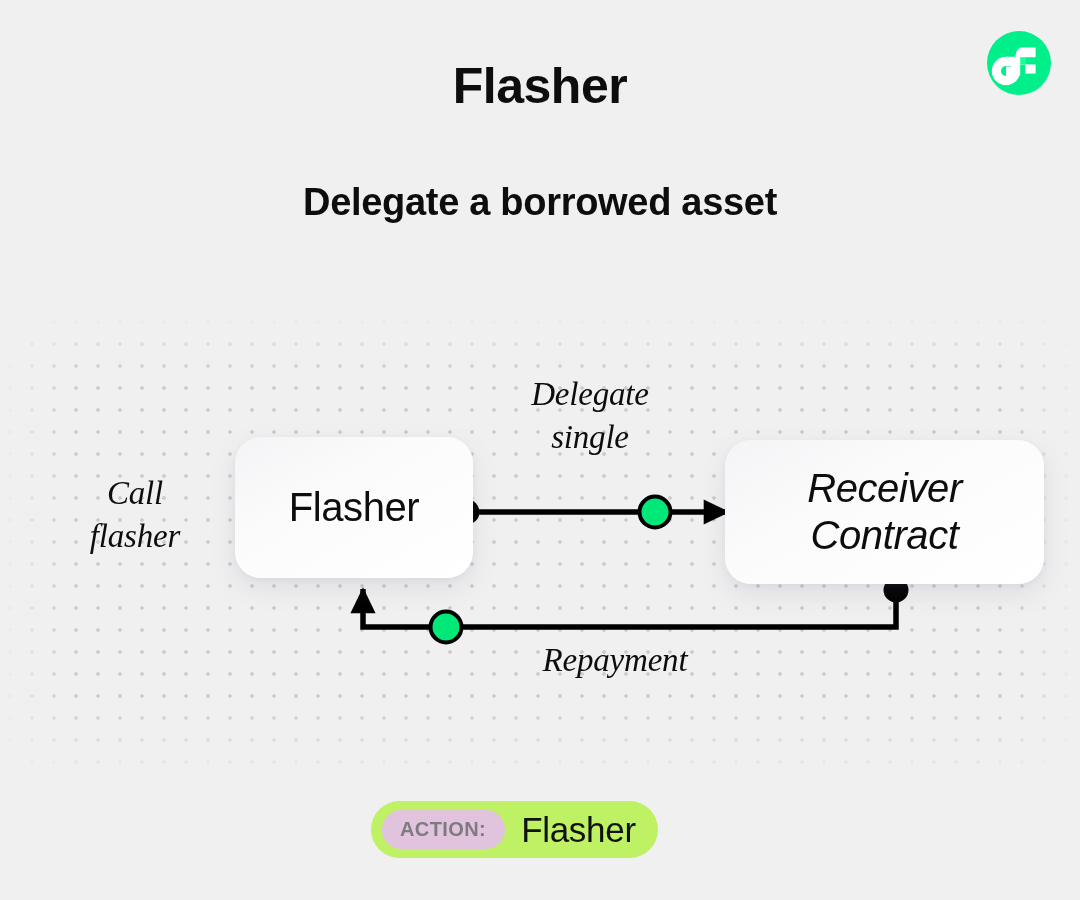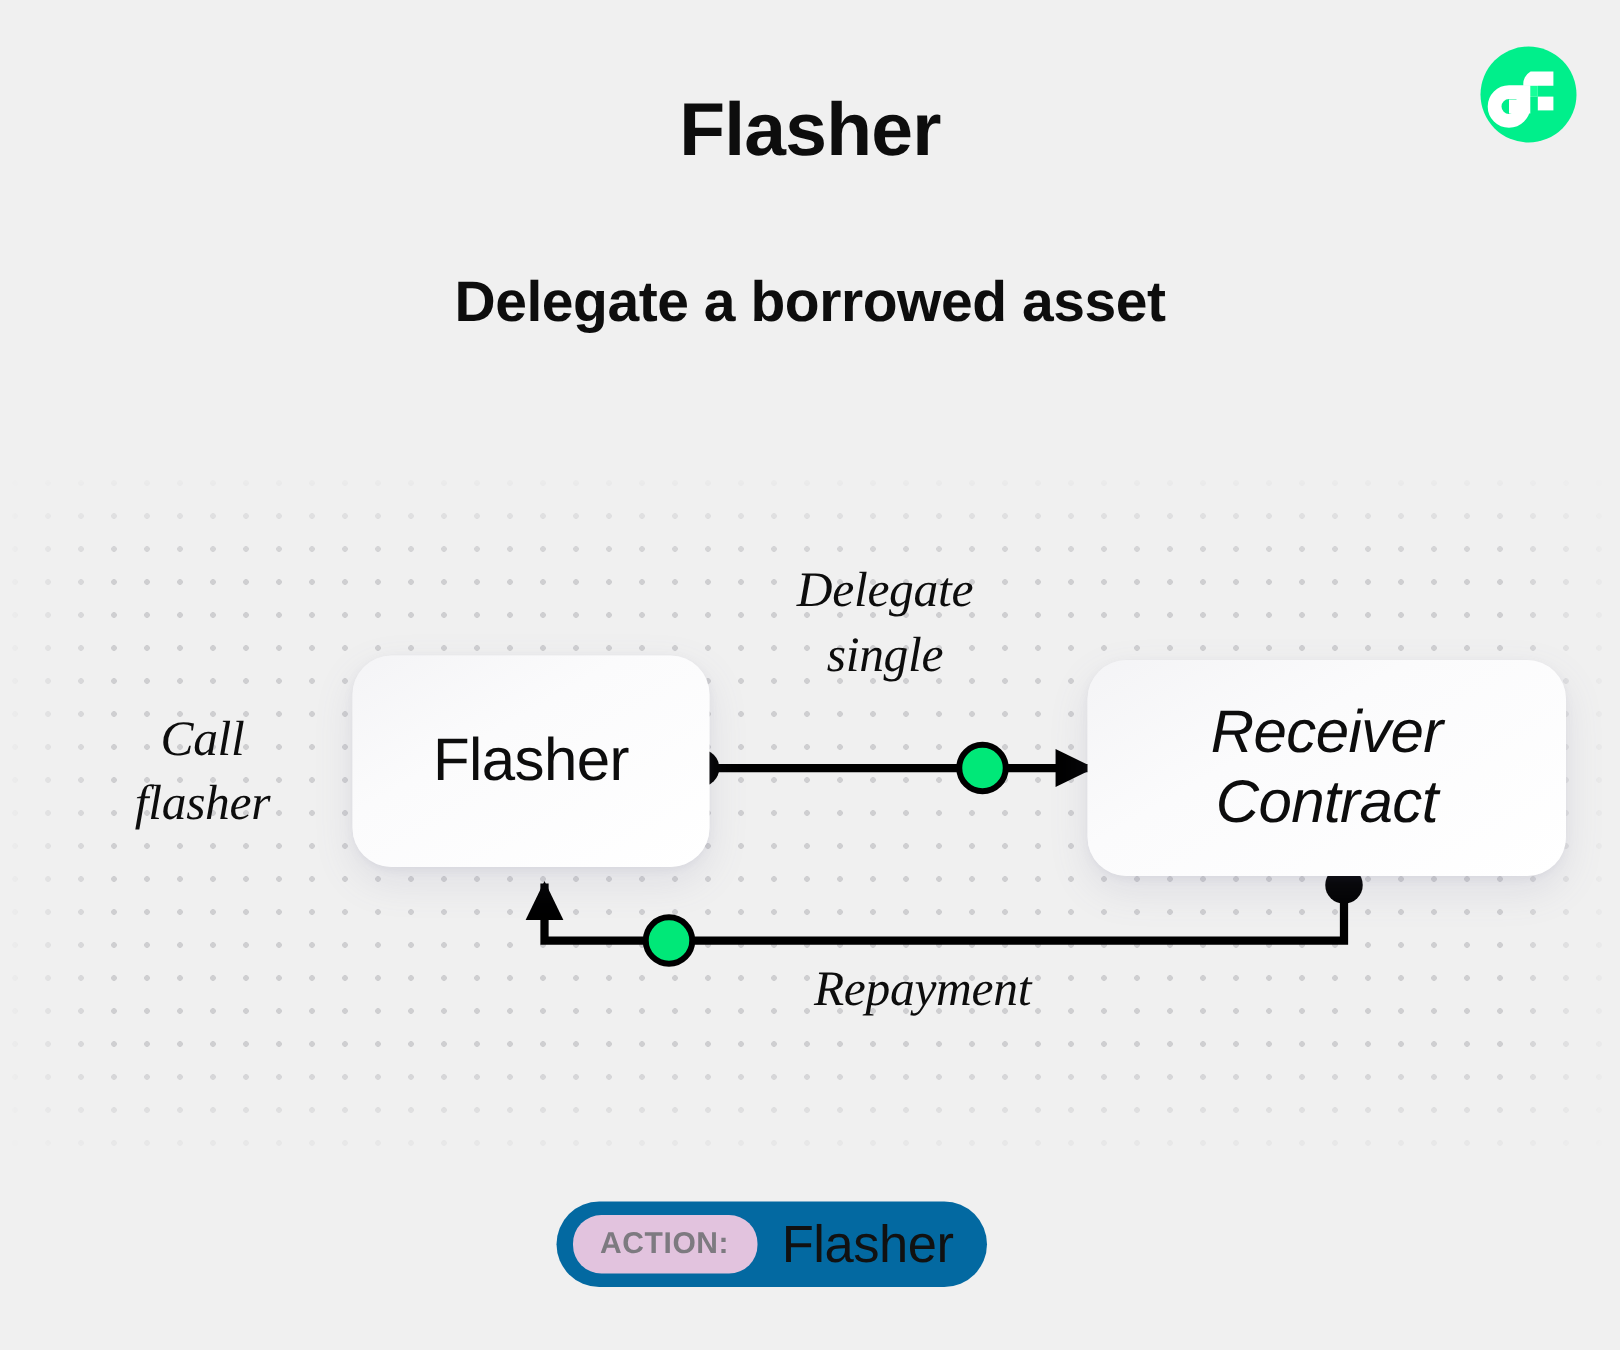--- a/index.html
+++ b/index.html
@@ -117,21 +117,21 @@
   #label-delegate-funds span { display: block; }
   #label-repayment { left: 455px; top: 639px; width: 320px; text-align: center; }
 
   
   #action-badge {
     position: absolute;
     left: 371px;
     top: 801px;
     height: 57px;
     border-radius: 29px;
-    background: #0369a1;
+    background: #bef264;
     display: flex;
     align-items: center;
     padding: 0 22px 0 11px;
     gap: 16px;
   }
   #action-chip {
     background: #e2c3de;
     color: #7d7a80;
     border-radius: 19px;
     font-size: 20px;

